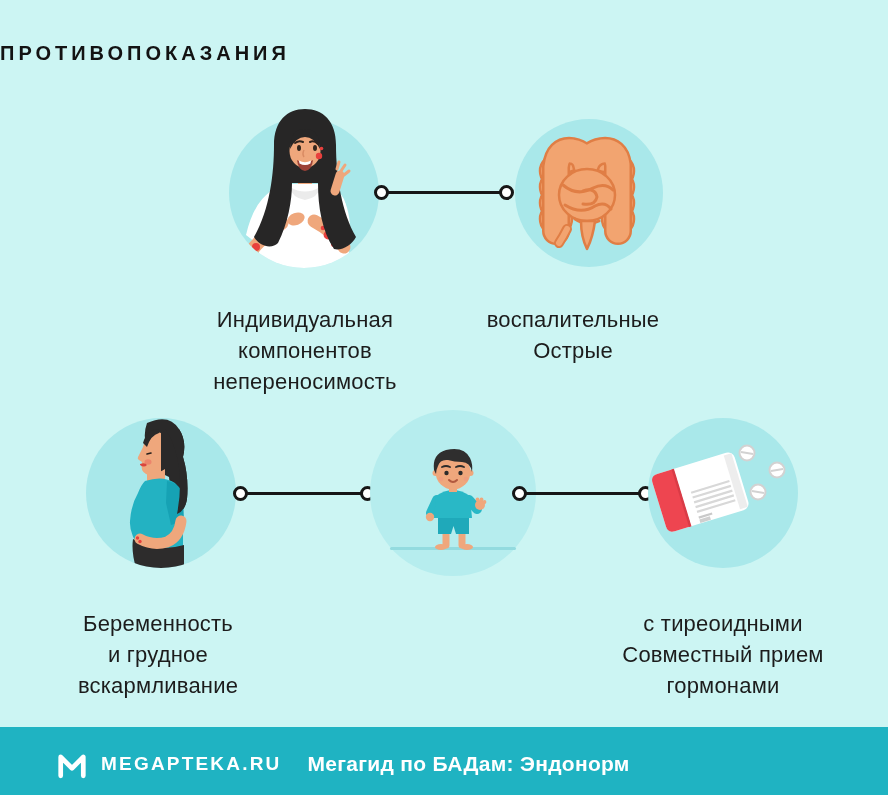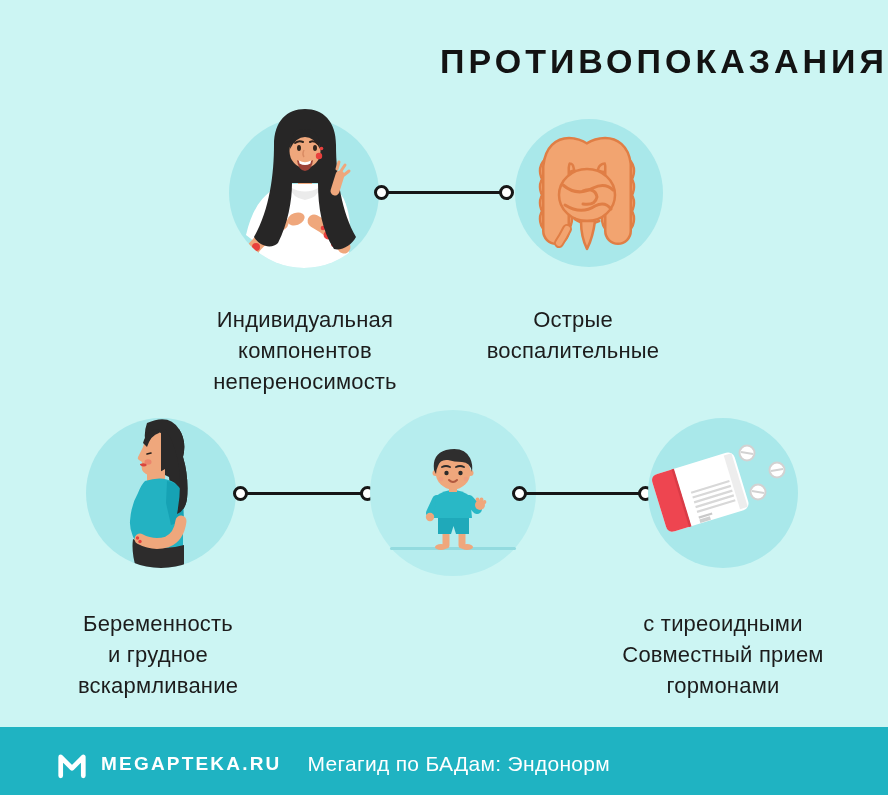--- a/index.html
+++ b/index.html
@@ -2,22 +2,22 @@
 <html style="--background: #ccf5f3; --circle: #a9e8ea; --circle-light: #b6edee; --footer-bg: #1fb3c2; --ink: #161616; --text: #1c1c1c; --red: #e8403d; --skin: #efa77c; --teal-clothing: #23b2c2; --intestine: #f2a470; --intestine-outline: #e07e45;"><head>
 <meta charset="utf-8">
 <style>
   html,body{margin:0;padding:0;background:#e8e8e8;}
   .page{
     position:relative;width:888px;height:795px;overflow:hidden;
     background:var(--background,#ccf5f3);
     font-family:"Liberation Sans",sans-serif;
   }
   .title{
-    position:absolute;top:42px;left:0;width:100%;text-align:right;
-    font-size:34px;font-weight:800;letter-spacing:4px;color:#131313;
+    position:absolute;top:42px;left:0;width:100%;text-align:left;
+    font-size:20px;font-weight:800;letter-spacing:4px;color:#131313;
   }
   .ill{position:absolute;display:block;overflow:visible;}
   .caption{
     position:absolute;width:322px;text-align:center;
     font-size:22px;line-height:31px;font-weight:500;color:var(--text,#1c1c1c);
     letter-spacing:.2px;
     margin-top:16px;
   }
   .caption span{display:block;}
   .connector{position:absolute;height:15px;display:flex;align-items:center;}
@@ -25,21 +25,21 @@
     width:15px;height:15px;border:3px solid var(--ink,#161616);border-radius:50%;
     background:#ffffff;box-sizing:border-box;flex:0 0 auto;
   }
   .bar{flex:1 1 auto;height:3px;background:var(--ink,#161616);margin:0 -2px;}
   .footer{
     position:absolute;left:0;top:727px;width:888px;height:74px;
     background:var(--footer-bg,#1fb3c2);display:flex;align-items:center;
     padding-left:56px;box-sizing:border-box;color:#ffffff;
   }
   .brand{margin-left:13px;font-size:19px;font-weight:800;letter-spacing:2.2px;}
-  .tagline{margin-left:26px;font-size:21px;font-weight:400;letter-spacing:.3px;}
+  .tagline{margin-left:26px;font-size:21px;font-weight:700;letter-spacing:.3px;}
 </style>
 </head>
 <body>
 
 <div class="page">
 
   <div class="title">ПРОТИВОПОКАЗАНИЯ</div>
 
   
 
@@ -123,22 +123,22 @@
           <path d="M56,92 q16,10 30,1 q10,-5 16,3"></path>
           <path d="M66,106 q12,8 24,2"></path>
           <path d="M74,78 q12,-4 14,6 q-2,9 -14,7"></path>
         </g>
         <path d="M72,108 L86,108 Q84,124 78,136 Q72,124 72,108 Z" fill="#f2a470" stroke="#e07e45" stroke-width="2.5" stroke-linejoin="round"></path>
         <path d="M58,116 Q54,124 50,130" stroke="#e07e45" stroke-width="10" stroke-linecap="round" fill="none"></path>
         <path d="M58,116 Q54,124 50,130" stroke="#f2a470" stroke-width="6" stroke-linecap="round" fill="none"></path>
       </g>
     </svg>
     <div class="caption" style="left:412px;top:288px">
+      <span>воспалительные</span>
       <span>Острые</span>
-      <span>воспалительные</span>
     </div>
   </div>
 
   
 
   
   <div style="display:contents">
     <svg class="ill" style="left:81px;top:413px" width="160" height="160" viewBox="0 0 160 160">
       <defs>
           <clipPath id="pclip">

